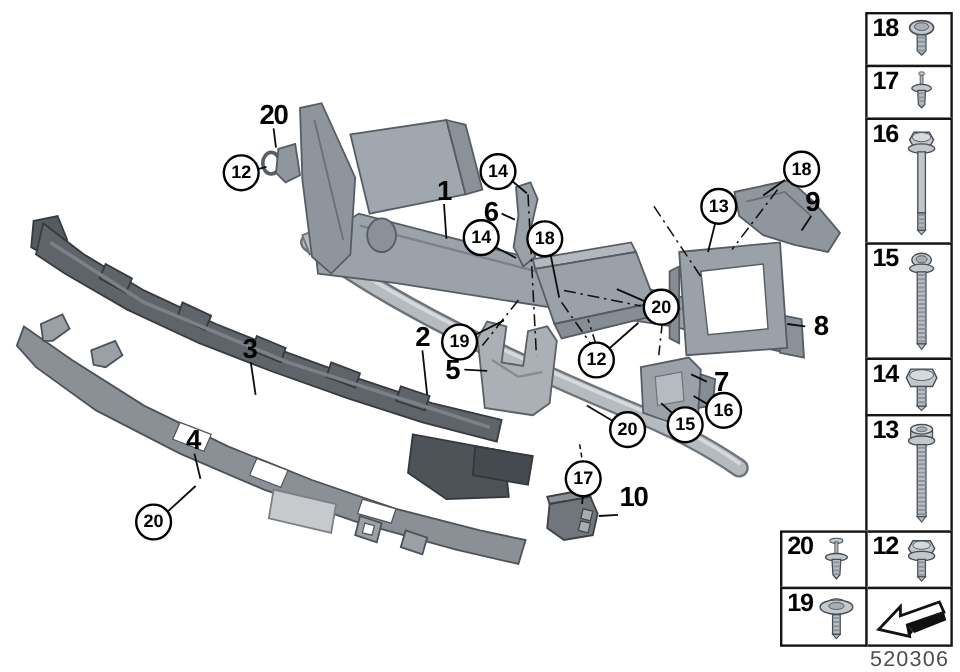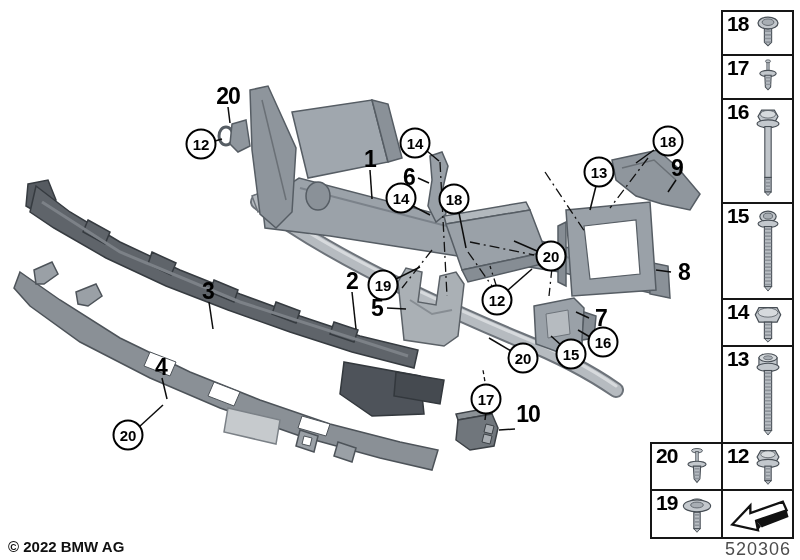--- a/index.html
+++ b/index.html
@@ -294,16 +294,15 @@
     <svg class="icon" style="right:4px;top:2px" width="40" height="44" viewBox="0 0 44 46">
       <ellipse cx="22" cy="8.5" rx="7" ry="3.2" fill="#d6dadd" stroke="#474e55" stroke-width="1"></ellipse>
       <ellipse cx="22" cy="13" rx="15" ry="6.6" fill="#c3c8cd" stroke="#474e55" stroke-width="1.3"></ellipse>
       <ellipse cx="22" cy="12" rx="7" ry="3.2" fill="#a8aeb4" stroke="#474e55" stroke-width="0.8"></ellipse>
       <rect x="18.5" y="20" width="7" height="18" fill="#b9bec3" stroke="#474e55" stroke-width="1.2"></rect>
       <line x1="22" y1="22" x2="22" y2="37" stroke="#8d939a" stroke-width="6" stroke-dasharray="1.8 2"></line>
       <polygon points="18.5,38 25.5,38 22,42" fill="#b4bac0" stroke="#474e55" stroke-width="1"></polygon>
     </svg>
   </div>
 
-  <div id="copyright">© 2022 BMW AG</div>
   <div id="diagnum">520306</div>
 
 </div>
 
 </body></html>

